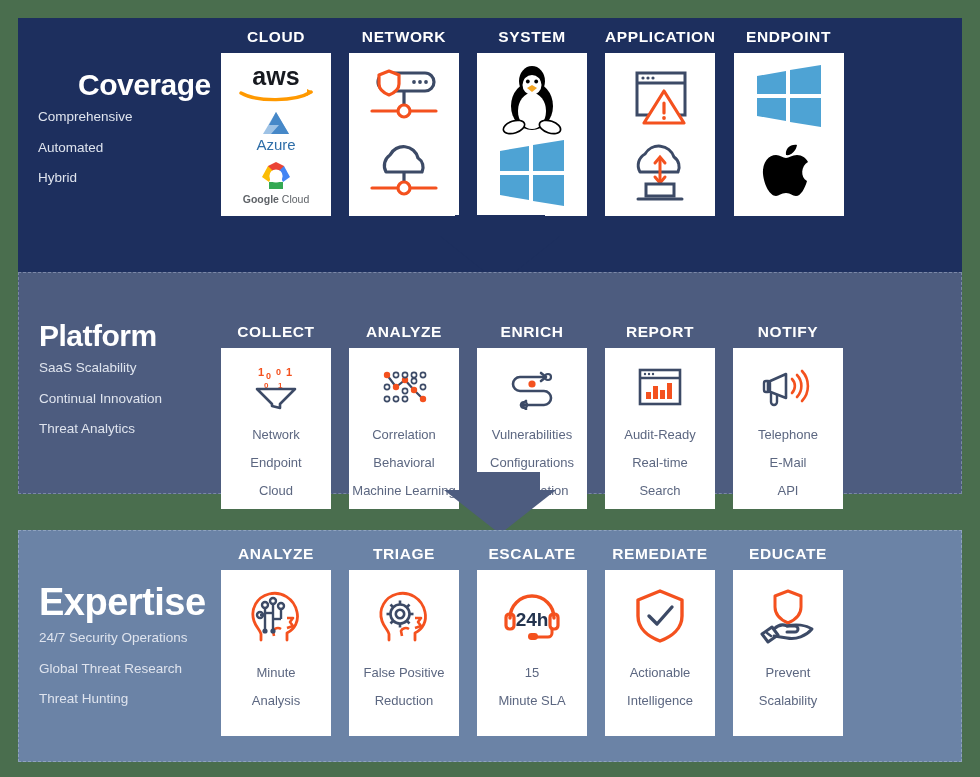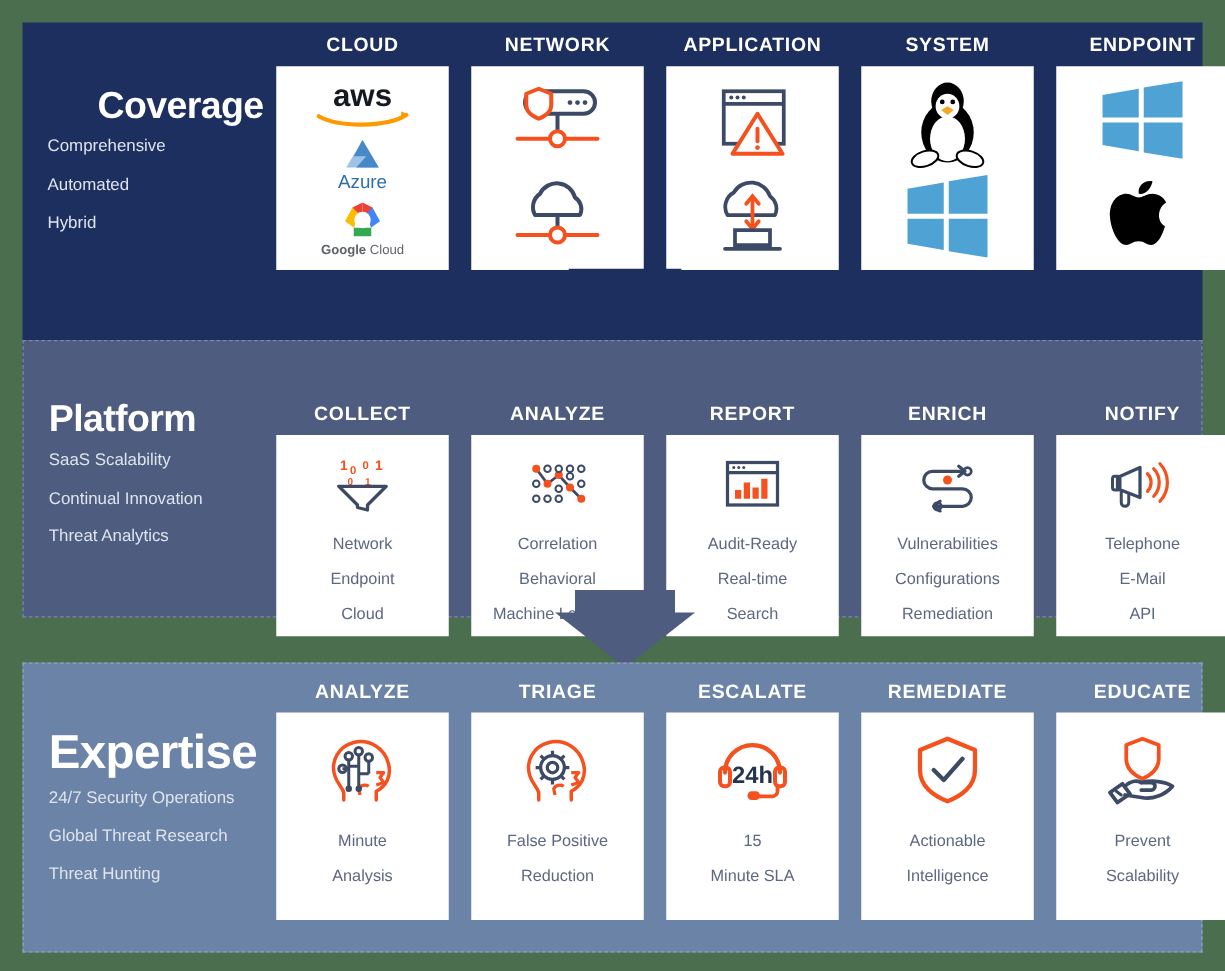--- a/index.html
+++ b/index.html
@@ -60,21 +60,21 @@
     margin-bottom:7px;
     text-align:center;
     white-space:nowrap;
   }
   .card{
     background:#ffffff;
     box-sizing:border-box;
     display:flex;
     flex-direction:column;
     align-items:center;
-    width:138px;
+    width:110px;
   }
   .card .icon{
     display:flex;align-items:center;justify-content:center;
   }
   .card .lines{
     display:flex;flex-direction:column;align-items:center;
     width:100%;
   }
   .card .lines span{
     color:#5c6781;
@@ -194,48 +194,20 @@
             <path d="M30 34 a13 13 0 0 1 4 -17 a15 15 0 0 1 28 3 a11 11 0 0 1 4 14 Z" fill="none" stroke="#3c4a66" stroke-width="3.2" stroke-linejoin="round"></path>
             <line x1="48" y1="34" x2="48" y2="46" stroke="#3c4a66" stroke-width="3.2"></line>
             <line x1="16" y1="50" x2="80" y2="50" stroke="#f4511e" stroke-width="3.2" stroke-linecap="round"></line>
             <circle cx="48" cy="50" r="6" fill="#ffffff" stroke="#f4511e" stroke-width="3.2"></circle>
           </svg>
         </div>
       </div>
     </div>
 
     <div class="col">
-      <div class="col-head">APPLICATION</div>
-      <div class="card">
-        <div class="icon">
-          <svg width="92" height="66" viewBox="0 0 92 66">
-            <rect x="23" y="8" width="48" height="42" fill="none" stroke="#3c4a66" stroke-width="3"></rect>
-            <line x1="23" y1="18" x2="71" y2="18" stroke="#3c4a66" stroke-width="3"></line>
-            <circle cx="29" cy="13" r="1.6" fill="#3c4a66"></circle>
-            <circle cx="34" cy="13" r="1.6" fill="#3c4a66"></circle>
-            <circle cx="39" cy="13" r="1.6" fill="#3c4a66"></circle>
-            <path d="M50 26 L70 58 L30 58 Z" fill="#ffffff" stroke="#f4511e" stroke-width="3.2" stroke-linejoin="round"></path>
-            <line x1="50" y1="38" x2="50" y2="48" stroke="#f4511e" stroke-width="3.2" stroke-linecap="round"></line>
-            <circle cx="50" cy="53" r="1.9" fill="#f4511e"></circle>
-          </svg>
-        </div>
-        <div class="icon">
-          <svg width="92" height="66" viewBox="0 0 92 66">
-            <path d="M26 34 a13 13 0 0 1 5 -18 a16 16 0 0 1 29 3 a12 12 0 0 1 4 15 Z" fill="none" stroke="#3c4a66" stroke-width="3" stroke-linejoin="round"></path>
-            <line x1="46" y1="20" x2="46" y2="44" stroke="#f4511e" stroke-width="3"></line>
-            <path d="M41 25 L46 19 L51 25" fill="none" stroke="#f4511e" stroke-width="3" stroke-linecap="round"></path>
-            <path d="M41 39 L46 45 L51 39" fill="none" stroke="#f4511e" stroke-width="3" stroke-linecap="round"></path>
-            <path d="M32 46 h28 v12 h-28 z" fill="none" stroke="#3c4a66" stroke-width="3"></path>
-            <line x1="24" y1="61" x2="68" y2="61" stroke="#3c4a66" stroke-width="3" stroke-linecap="round"></line>
-          </svg>
-        </div>
-      </div>
-    </div>
-
-    <div class="col">
       <div class="col-head">SYSTEM</div>
       <div class="card">
         <div class="icon">
           <svg width="86" height="76" viewBox="0 0 86 76">
             <ellipse cx="43" cy="45" rx="21" ry="24" fill="#000000"></ellipse>
             <ellipse cx="43" cy="20" rx="13" ry="15" fill="#000000"></ellipse>
             <ellipse cx="43" cy="50" rx="14" ry="18" fill="#ffffff"></ellipse>
             <ellipse cx="43" cy="24" rx="9.5" ry="10" fill="#ffffff"></ellipse>
             <circle cx="38.5" cy="20" r="3.4" fill="#ffffff"></circle>
             <circle cx="47.5" cy="20" r="3.4" fill="#ffffff"></circle>
@@ -245,20 +217,48 @@
             <ellipse cx="25" cy="66" rx="11" ry="6" fill="#ffffff" stroke="#000000" stroke-width="1.6" transform="rotate(-18 25 66)"></ellipse>
             <ellipse cx="61" cy="66" rx="11" ry="6" fill="#ffffff" stroke="#000000" stroke-width="1.6" transform="rotate(18 61 66)"></ellipse>
           </svg>
         </div>
         <div class="icon">
           <svg width="76" height="72" viewBox="0 0 76 72">
             <path d="M6 14 L35 9 L35 34 L6 34 Z" fill="#4ea3d4"></path>
             <path d="M39 8 L70 3 L70 34 L39 34 Z" fill="#4ea3d4"></path>
             <path d="M6 38 L35 38 L35 63 L6 58 Z" fill="#4ea3d4"></path>
             <path d="M39 38 L70 38 L70 69 L39 64 Z" fill="#4ea3d4"></path>
+          </svg>
+        </div>
+      </div>
+    </div>
+
+    <div class="col">
+      <div class="col-head">APPLICATION</div>
+      <div class="card">
+        <div class="icon">
+          <svg width="92" height="66" viewBox="0 0 92 66">
+            <rect x="23" y="8" width="48" height="42" fill="none" stroke="#3c4a66" stroke-width="3"></rect>
+            <line x1="23" y1="18" x2="71" y2="18" stroke="#3c4a66" stroke-width="3"></line>
+            <circle cx="29" cy="13" r="1.6" fill="#3c4a66"></circle>
+            <circle cx="34" cy="13" r="1.6" fill="#3c4a66"></circle>
+            <circle cx="39" cy="13" r="1.6" fill="#3c4a66"></circle>
+            <path d="M50 26 L70 58 L30 58 Z" fill="#ffffff" stroke="#f4511e" stroke-width="3.2" stroke-linejoin="round"></path>
+            <line x1="50" y1="38" x2="50" y2="48" stroke="#f4511e" stroke-width="3.2" stroke-linecap="round"></line>
+            <circle cx="50" cy="53" r="1.9" fill="#f4511e"></circle>
+          </svg>
+        </div>
+        <div class="icon">
+          <svg width="92" height="66" viewBox="0 0 92 66">
+            <path d="M26 34 a13 13 0 0 1 5 -18 a16 16 0 0 1 29 3 a12 12 0 0 1 4 15 Z" fill="none" stroke="#3c4a66" stroke-width="3" stroke-linejoin="round"></path>
+            <line x1="46" y1="20" x2="46" y2="44" stroke="#f4511e" stroke-width="3"></line>
+            <path d="M41 25 L46 19 L51 25" fill="none" stroke="#f4511e" stroke-width="3" stroke-linecap="round"></path>
+            <path d="M41 39 L46 45 L51 39" fill="none" stroke="#f4511e" stroke-width="3" stroke-linecap="round"></path>
+            <path d="M32 46 h28 v12 h-28 z" fill="none" stroke="#3c4a66" stroke-width="3"></path>
+            <line x1="24" y1="61" x2="68" y2="61" stroke="#3c4a66" stroke-width="3" stroke-linecap="round"></line>
           </svg>
         </div>
       </div>
     </div>
 
     <div class="col">
       <div class="col-head">ENDPOINT</div>
       <div class="card">
         <div class="icon">
           <svg width="80" height="66" viewBox="0 0 80 66">
@@ -340,60 +340,60 @@
         </div>
         <div class="lines">
           <span>Correlation</span>
           <span>Behavioral</span>
           <span>Machine Learning</span>
         </div>
       </div>
     </div>
 
     <div class="col">
+      <div class="col-head">ENRICH</div>
+      <div class="card">
+        <div class="icon">
+          <svg width="64" height="46" viewBox="0 0 64 46">
+            <path d="M45 13 H20 a7 7 0 0 0 0 14 H44 a7 7 0 0 1 0 14 H22" fill="none" stroke="#3c4a66" stroke-width="2.6" stroke-linecap="round"></path>
+            <path d="M41 9 L46 13 L41 17" fill="none" stroke="#3c4a66" stroke-width="2.6" stroke-linecap="round" stroke-linejoin="round"></path>
+            <path d="M26 37 L21 41 L26 45" fill="none" stroke="#3c4a66" stroke-width="2.6" stroke-linecap="round" stroke-linejoin="round"></path>
+            <circle cx="48" cy="13" r="3" fill="none" stroke="#3c4a66" stroke-width="2.2"></circle>
+            <circle cx="32" cy="20" r="3.6" fill="#f4511e"></circle>
+            <circle cx="24" cy="41" r="3" fill="none" stroke="#3c4a66" stroke-width="2.2"></circle>
+          </svg>
+        </div>
+        <div class="lines">
+          <span>Vulnerabilities</span>
+          <span>Configurations</span>
+          <span>Remediation</span>
+        </div>
+      </div>
+    </div>
+
+    <div class="col">
       <div class="col-head">REPORT</div>
       <div class="card">
         <div class="icon">
           <svg width="56" height="46" viewBox="0 0 56 46">
             <rect x="8" y="6" width="40" height="34" fill="none" stroke="#3c4a66" stroke-width="2.6"></rect>
             <line x1="8" y1="14" x2="48" y2="14" stroke="#3c4a66" stroke-width="2.6"></line>
             <circle cx="13" cy="10" r="1.2" fill="#3c4a66"></circle>
             <circle cx="17" cy="10" r="1.2" fill="#3c4a66"></circle>
             <circle cx="21" cy="10" r="1.2" fill="#3c4a66"></circle>
             <rect x="14" y="28" width="5" height="7" fill="#f4511e"></rect>
             <rect x="21" y="22" width="5" height="13" fill="#f4511e"></rect>
             <rect x="28" y="26" width="5" height="9" fill="#f4511e"></rect>
             <rect x="35" y="19" width="5" height="16" fill="#f4511e"></rect>
           </svg>
         </div>
         <div class="lines">
           <span>Audit-Ready</span>
           <span>Real-time</span>
           <span>Search</span>
-        </div>
-      </div>
-    </div>
-
-    <div class="col">
-      <div class="col-head">ENRICH</div>
-      <div class="card">
-        <div class="icon">
-          <svg width="64" height="46" viewBox="0 0 64 46">
-            <path d="M45 13 H20 a7 7 0 0 0 0 14 H44 a7 7 0 0 1 0 14 H22" fill="none" stroke="#3c4a66" stroke-width="2.6" stroke-linecap="round"></path>
-            <path d="M41 9 L46 13 L41 17" fill="none" stroke="#3c4a66" stroke-width="2.6" stroke-linecap="round" stroke-linejoin="round"></path>
-            <path d="M26 37 L21 41 L26 45" fill="none" stroke="#3c4a66" stroke-width="2.6" stroke-linecap="round" stroke-linejoin="round"></path>
-            <circle cx="48" cy="13" r="3" fill="none" stroke="#3c4a66" stroke-width="2.2"></circle>
-            <circle cx="32" cy="20" r="3.6" fill="#f4511e"></circle>
-            <circle cx="24" cy="41" r="3" fill="none" stroke="#3c4a66" stroke-width="2.2"></circle>
-          </svg>
-        </div>
-        <div class="lines">
-          <span>Vulnerabilities</span>
-          <span>Configurations</span>
-          <span>Remediation</span>
         </div>
       </div>
     </div>
 
     <div class="col">
       <div class="col-head">NOTIFY</div>
       <div class="card">
         <div class="icon">
           <svg width="60" height="46" viewBox="0 0 60 46">
             <path d="M10 18 L28 10 L28 34 L10 27 Z" fill="none" stroke="#3c4a66" stroke-width="2.6" stroke-linejoin="round"></path>

